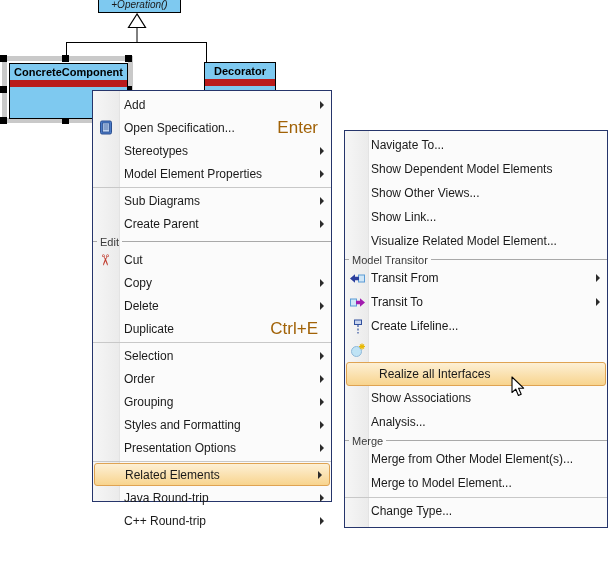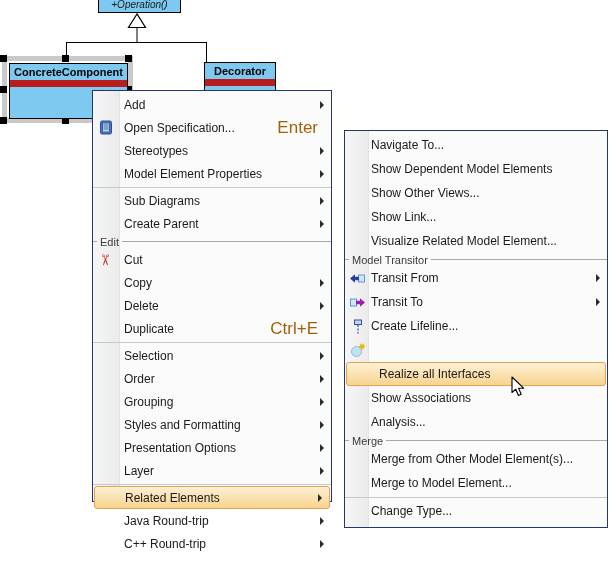--- a/index.html
+++ b/index.html
@@ -191,24 +191,20 @@
           <span class="mi-arrow"></span>
         </div>
         <div class="mi">
           <span class="mi-label">Styles and Formatting</span>
           <span class="mi-arrow"></span>
         </div>
         <div class="mi">
           <span class="mi-label">Presentation Options</span>
           <span class="mi-arrow"></span>
         </div>
-        <div class="mi">
-          <span class="mi-label">Layer</span>
-          <span class="mi-arrow"></span>
-        </div>
         <div class="msep"></div>
         <div class="mi hl">
           <span class="mi-label">Related Elements</span>
           <span class="mi-arrow"></span>
         </div>
         <div class="mi">
           <span class="mi-label">Java Round-trip</span>
           <span class="mi-arrow"></span>
         </div>
         <div class="mi">

